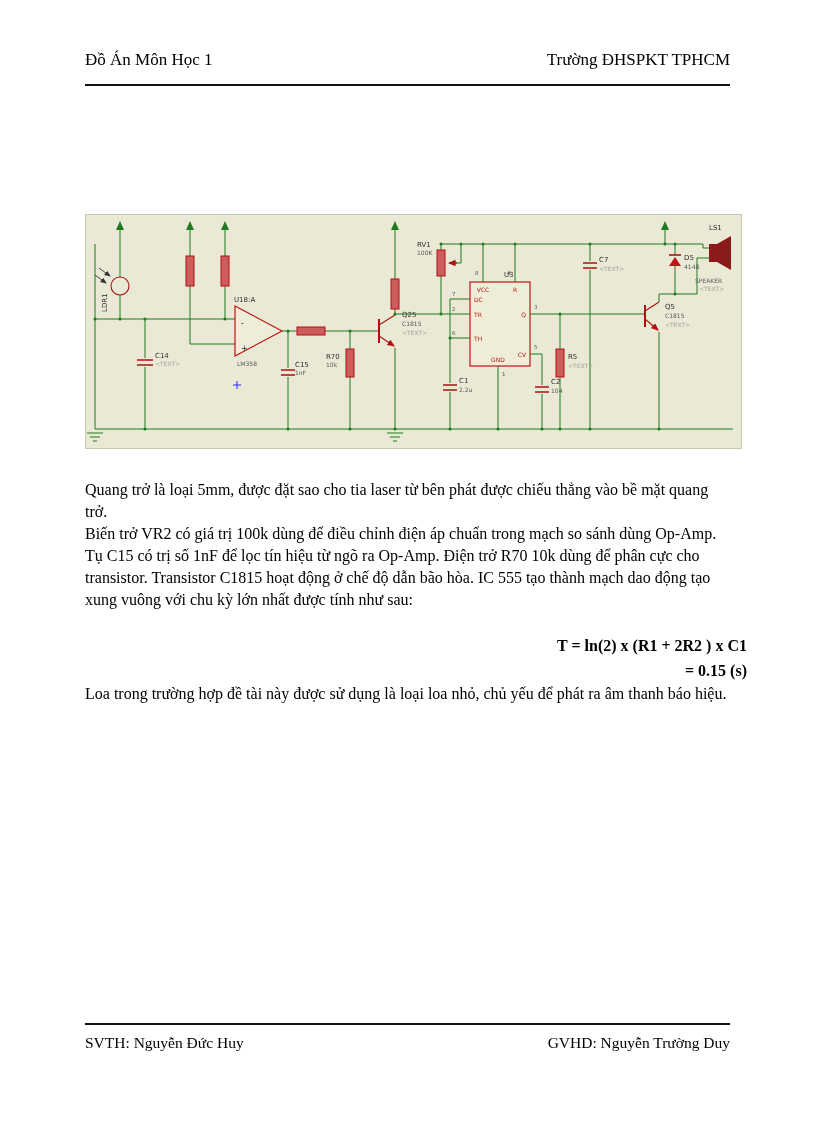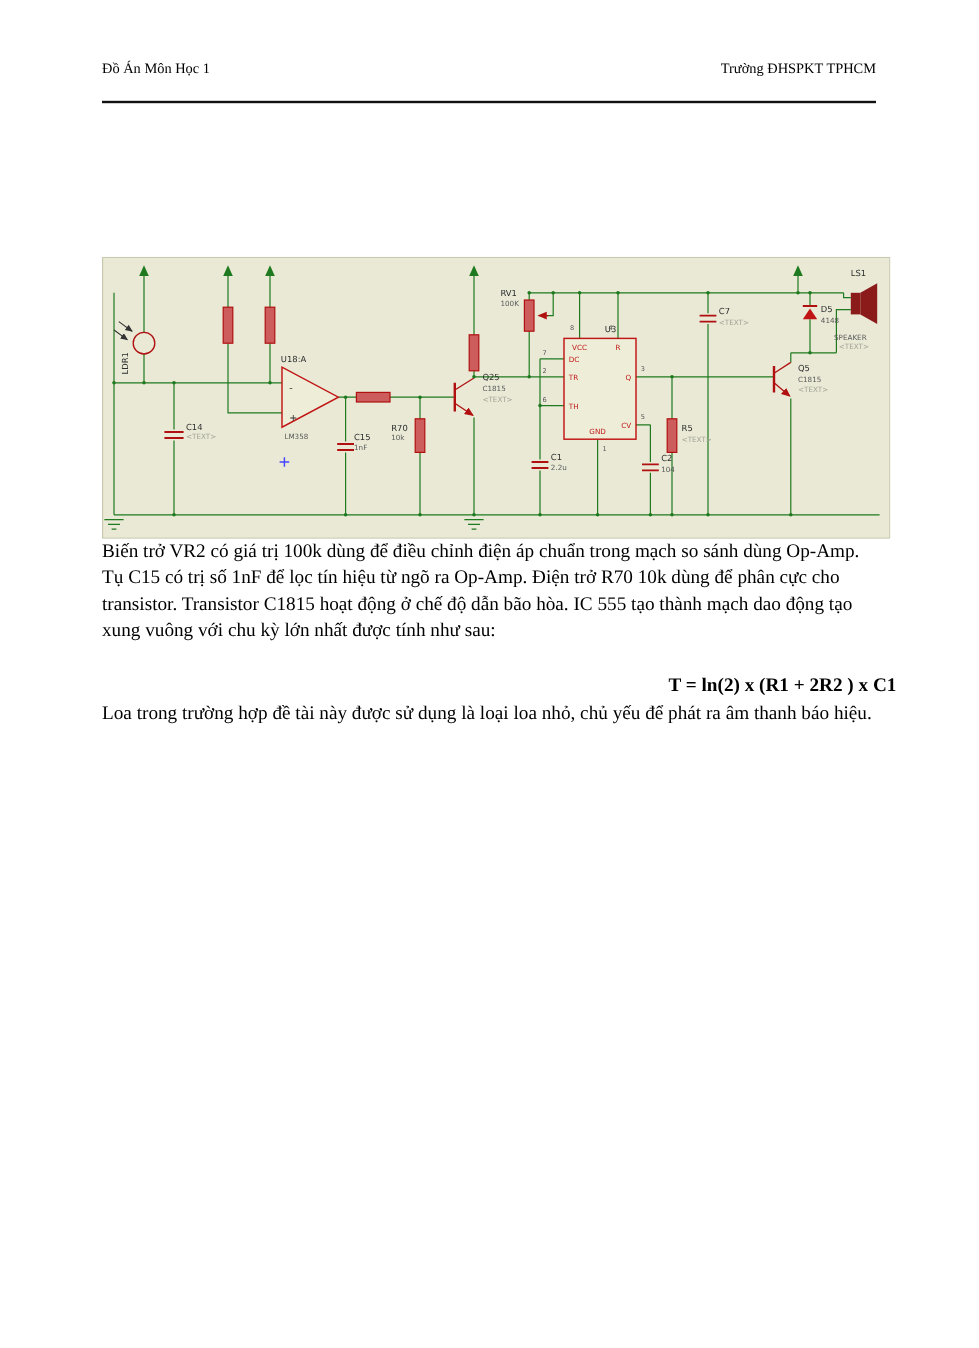--- a/index.html
+++ b/index.html
@@ -1,20 +1,20 @@
 <!DOCTYPE html>
 <html><head>
 <meta charset="utf-8">
 <style>
   * { margin:0; padding:0; box-sizing:border-box; }
   html,body { background:#ffffff; }
   body { font-family:"Liberation Serif", serif; color:#000; }
   .page { position:relative; width:816px; height:1123px; background:#fff; margin:0 auto; overflow:hidden; }
 
-  .doc-header { position:absolute; top:50px; left:85px; right:86px; display:flex; justify-content:space-between; font-size:12px; }
+  .doc-header { position:absolute; top:50px; left:85px; right:86px; display:flex; justify-content:space-between; font-size:17px; }
   .header-rule { position:absolute; top:84px; left:85px; right:86px; border-top:2.5px solid #111; }
 
   .content { position:absolute; top:172px; left:85px; width:662px; }
   .section-heading { font-size:17px; font-weight:bold; }
   .schematic { margin-top:42px; width:657px; }
   .schematic svg { display:block; }
 
   .content p { width:646px; font-size:16px; line-height:22px; }
   .p-first { margin-top:30px; }
   .formula { margin:22px 0 0 140px; font-size:16px; font-weight:bold;text-align:right; }
@@ -225,23 +225,29 @@
           <circle class="dot" cx="365" cy="215" r="1.5"></circle>
             <circle class="dot" cx="413" cy="215" r="1.5"></circle>
           <circle class="dot" cx="457" cy="215" r="1.5"></circle>
             <circle class="dot" cx="475" cy="215" r="1.5"></circle>
           <circle class="dot" cx="505" cy="215" r="1.5"></circle>
             <circle class="dot" cx="574" cy="215" r="1.5"></circle>
         </g>
       </svg>
     </figure>
 
+    <p class="p-first">Quang trở là loại 5mm, được đặt sao cho tia laser từ bên phát được chiếu thẳng vào bề mặt quang trở.</p>
     <p>Biến trở VR2 có giá trị 100k dùng để điều chỉnh điện áp chuẩn trong mạch so sánh dùng Op-Amp. Tụ C15 có trị số 1nF để lọc tín hiệu từ ngõ ra Op-Amp. Điện trở R70 10k dùng để phân cực cho transistor. Transistor C1815 hoạt động ở chế độ dẫn bão hòa. IC 555 tạo thành mạch dao động tạo xung vuông với chu kỳ lớn nhất được tính như sau:</p>
 
     <div class="formula">
       <div class="f-line">T = ln(2) x (R1 + 2R2 ) x C1</div>
+      <div class="f-line f-indent">= 0.15 (s)</div>
     </div>
 
     <p>Loa trong trường hợp đề tài này được sử dụng là loại loa nhỏ, chủ yếu để phát ra âm thanh báo hiệu.</p>
   </main>
 
+  <footer class="doc-footer">
+    <span>SVTH: Nguyễn Đức Huy</span>
+    <span>GVHD: Nguyễn Trường Duy</span>
+  </footer>
 
 </div>
 
 </body></html>

